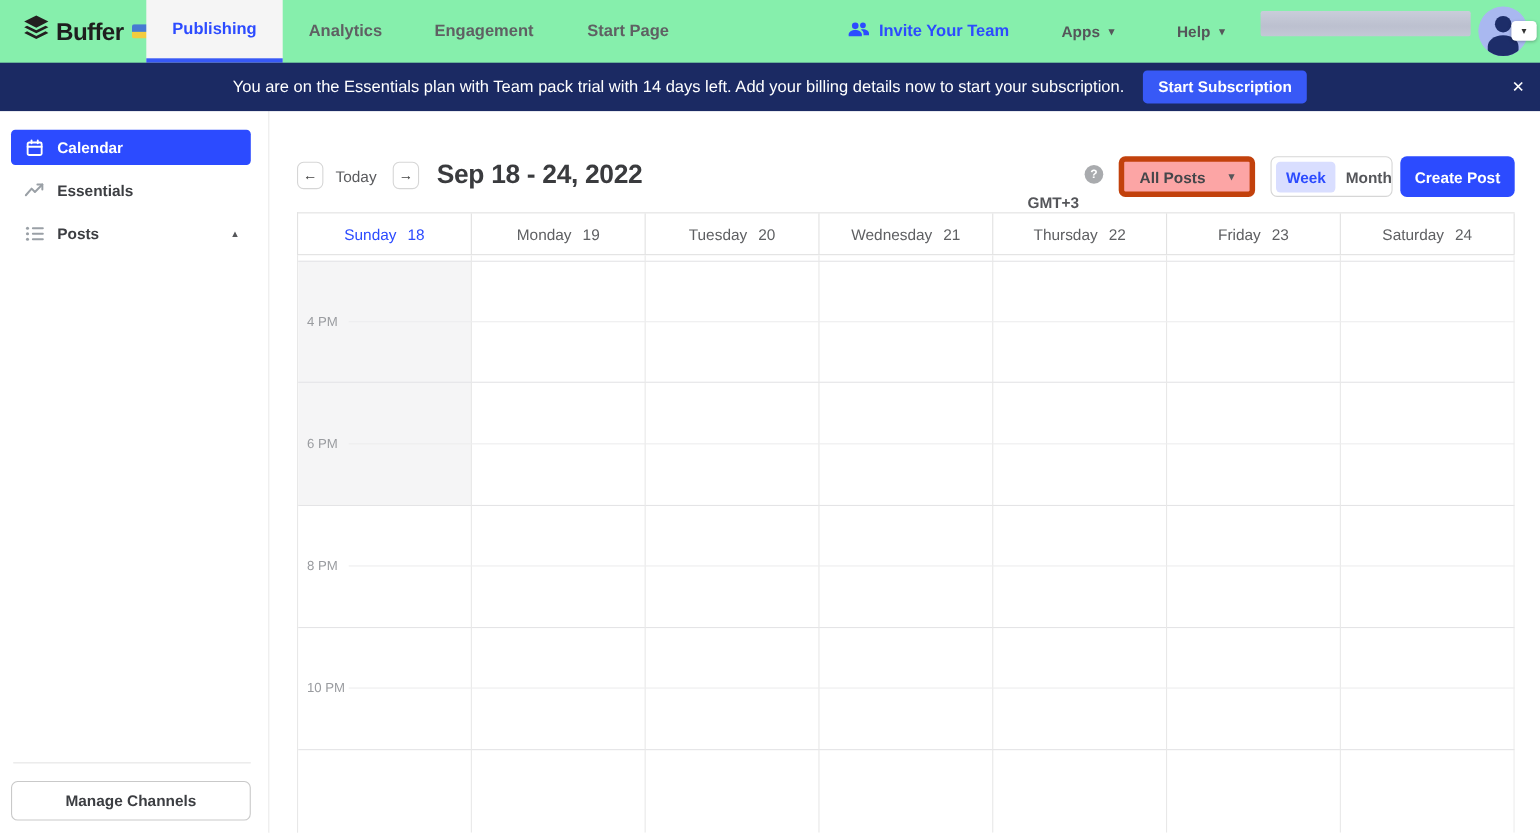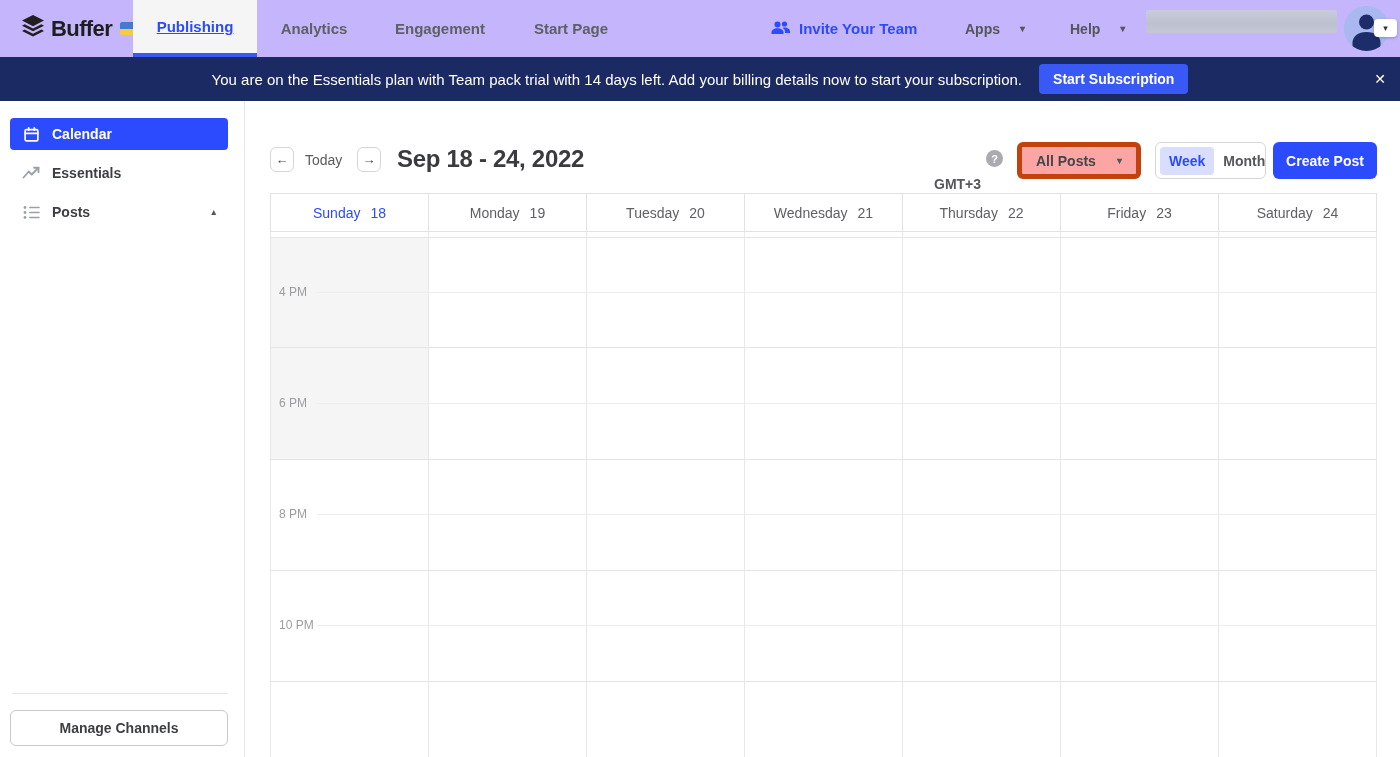--- a/index.html
+++ b/index.html
@@ -1,37 +1,37 @@
 <!DOCTYPE html>
 <html><head>
 <meta charset="utf-8">
 <style>
   * { box-sizing: border-box; margin: 0; padding: 0; }
   html,body { width:1400px; height:757px; overflow:hidden; background:#fff;
     font-family:"Liberation Sans", sans-serif; }
 
   
-  .topnav { position:absolute; left:0; top:0; width:1400px; height:67px; background:#c4b5fd; z-index:5; }
+  .topnav { position:absolute; left:0; top:0; width:1400px; height:67px; background:#86efac; z-index:5; }
   .logo { position:absolute; left:20px; top:0; height:57px; display:flex; align-items:center; gap:5px; }
   .logo-text { font-size:22px; font-weight:bold; color:#1e1e1e; letter-spacing:-0.6px; }
   .flag { width:20px; height:13px; border-radius:2px; overflow:hidden; margin-left:3px; }
   .flag .fb { height:7px; background:#4679d2; }
   .flag .fy { height:6px; background:#f3cc3f; }
 
   .tab { position:absolute; top:0; height:57px; display:flex; align-items:center; justify-content:center;
     font-size:15px; font-weight:bold; color:#5f6063; cursor:pointer; }
-  .tab.active { background:#f5f5f5; color:#2c4bff; border-bottom:4px solid #3859f6;text-decoration:underline; }
+  .tab.active { background:#f5f5f5; color:#2c4bff; border-bottom:4px solid #3859f6; }
   .tab.t0 { left:133px; width:124px; }
   .tab.t1 { left:264px; width:100px; }
   .tab.t2 { left:385px; width:110px; }
   .tab.t3 { left:516px; width:110px; }
 
   .invite { position:absolute; left:771px; top:0; height:57px; display:flex; align-items:center; gap:8px;
     color:#2c4bff; font-size:15px; font-weight:bold; cursor:pointer; }
-  .navdrop { position:absolute; top:0; height:57px; display:flex; align-items:center; gap:20px;
+  .navdrop { position:absolute; top:0; height:57px; display:flex; align-items:center; gap:8px;
     color:#55565a; font-size:14px; font-weight:bold; cursor:pointer; }
   .navdrop.apps { left:965px; }
   .navdrop.help { left:1070px; }
   .caret { font-size:10px; color:#55565a; }
 
   .redacted { position:absolute; left:1146px; top:10px; width:191px; height:23px; border-radius:2px;
     background:linear-gradient(180deg,#c9cdda 0%,#bcc0cf 60%,#c4c8d6 100%); }
   .avatar { position:absolute; left:1344px; top:6px; width:45px; height:45px; border-radius:50%;
     background:#a9b8f0; overflow:hidden; cursor:pointer; }
   .avatar-caret { position:absolute; left:1374px; top:19px; width:23px; height:18px; background:#fff;

